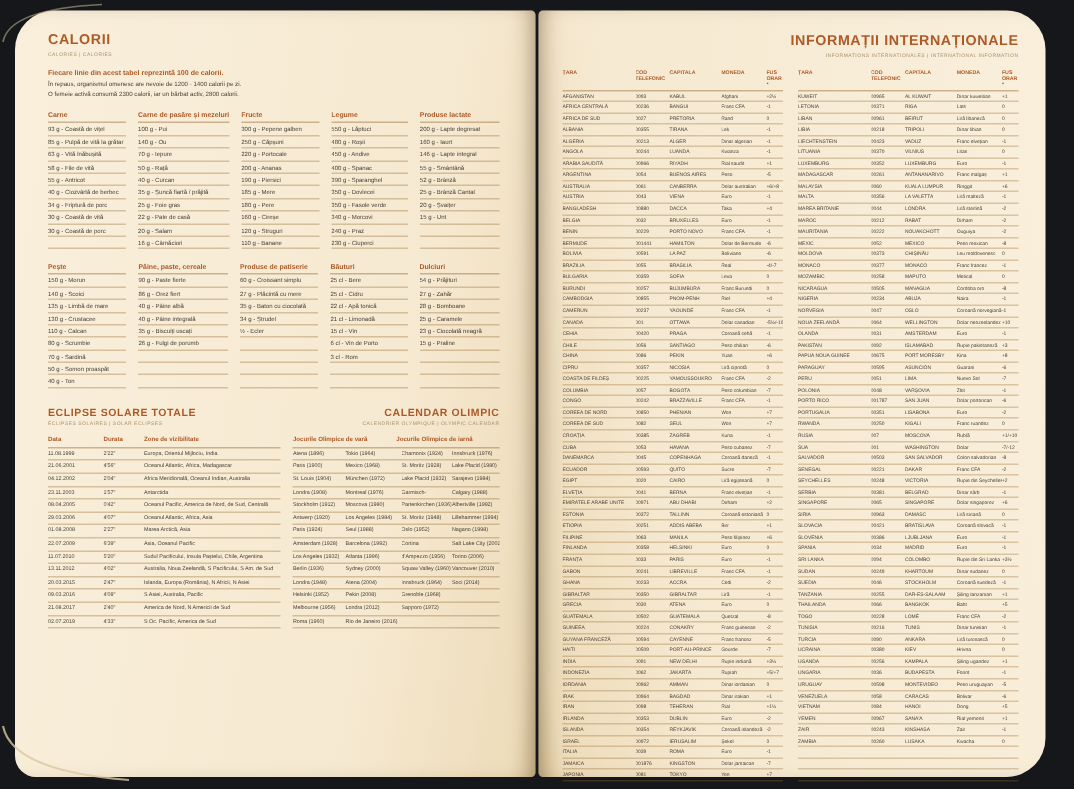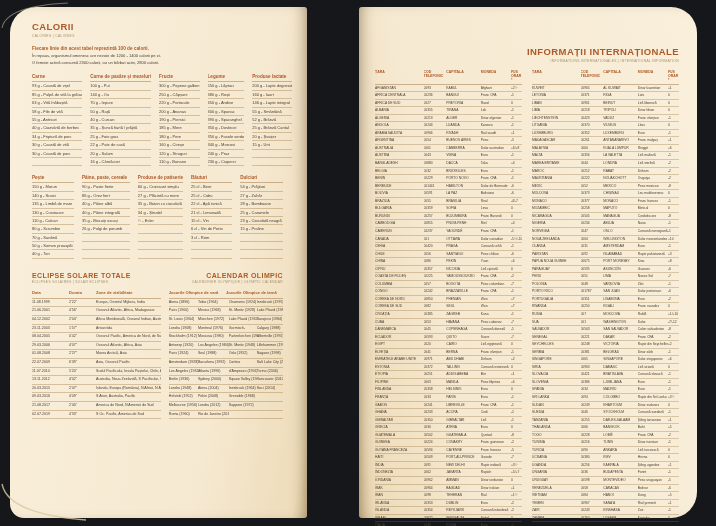--- a/index.html
+++ b/index.html
@@ -1,26 +1,26 @@
 <!DOCTYPE html>
 <html><head>
 <meta charset="utf-8">
 <style>
   html,body{margin:0;padding:0}
   body{width:716px;height:526px;background:#16171b;position:relative;overflow:hidden;
        font-family:"Liberation Sans",sans-serif}
   .page{position:absolute;top:7px;height:511px;box-sizing:border-box}
-  .page.left{left:10px;width:297px;border-radius:26px 3px 3px 14px;
+  .page.left{left:10px;width:347px;border-radius:26px 3px 3px 14px;
      background:linear-gradient(100deg,#f9efdb 0%,#f6e9d1 70%,#eedcba 96%,#e2cda6 100%);
      box-shadow:inset -10px 0 16px -10px rgba(70,45,10,.55);
      padding:14px 24px 10px 22px}
   .page.right{left:359px;width:338px;border-radius:3px 26px 26px 3px;
      background:linear-gradient(260deg,#f9efdb 0%,#f6e9d1 72%,#eedcba 96%,#e1cca4 100%);
      box-shadow:inset 10px 0 16px -10px rgba(70,45,10,.55);
-     padding:31px 18px 10px 16px}
+     padding:7px 18px 10px 16px}
   .sec-title{font-size:9.5px;font-weight:bold;color:#ad5a28;letter-spacing:.4px}
   .sec-sub{font-size:3.3px;color:#a5916c;letter-spacing:.35px;margin-top:1.5px;text-transform:uppercase}
   .intro-hl{font-size:4.7px;color:#ad5a28;font-weight:bold;margin:8px 0 2.5px}
   .intro{font-size:4.1px;color:#4a4036;margin:0 0 1px;line-height:1.4}
   .cal-table{display:grid;grid-template-columns:1fr 1.14fr 1fr .98fr 1.02fr;column-gap:8px;margin-top:8px}
   .col-h{font-size:4.6px;font-weight:bold;color:#ad5a28;padding:1px 0 2px;
          border-bottom:1px solid rgba(150,105,50,.45);white-space:nowrap;overflow:hidden}
   .col-i{font-size:4px;color:#4a4036;height:7.4px;line-height:7.4px;
          border-bottom:1px solid rgba(150,105,50,.35);white-space:nowrap;overflow:hidden}
   .bt-heads{display:flex;justify-content:space-between;align-items:flex-end;margin-top:13px}

